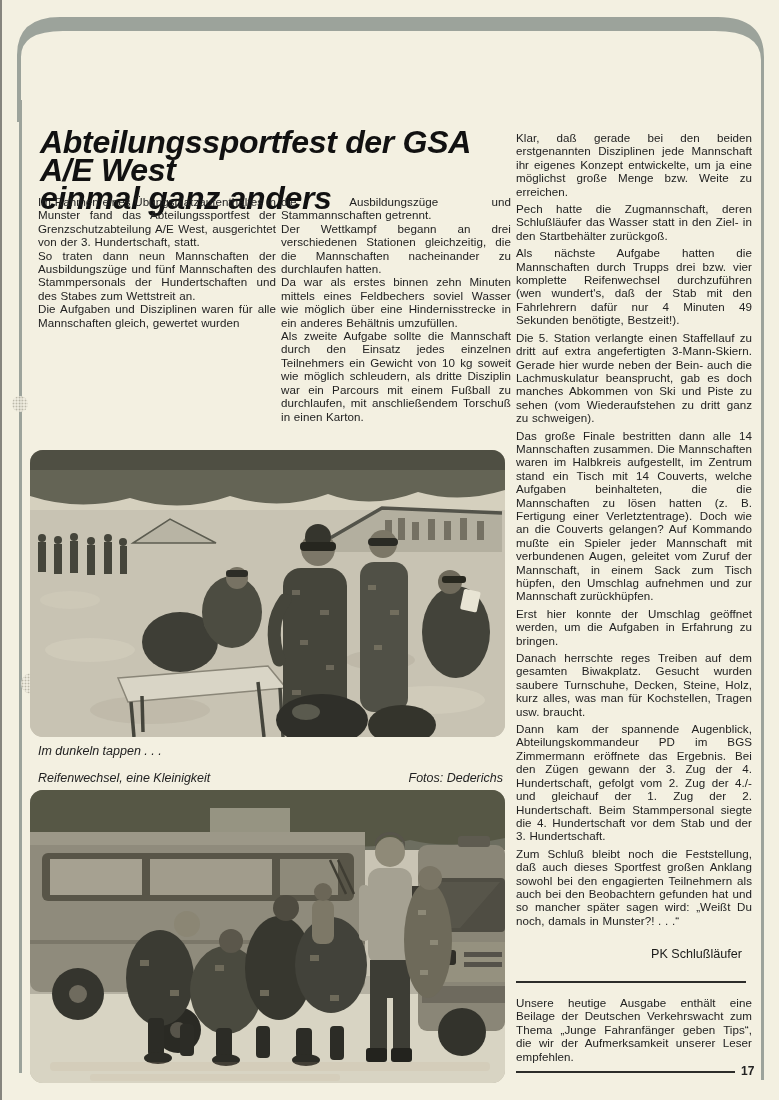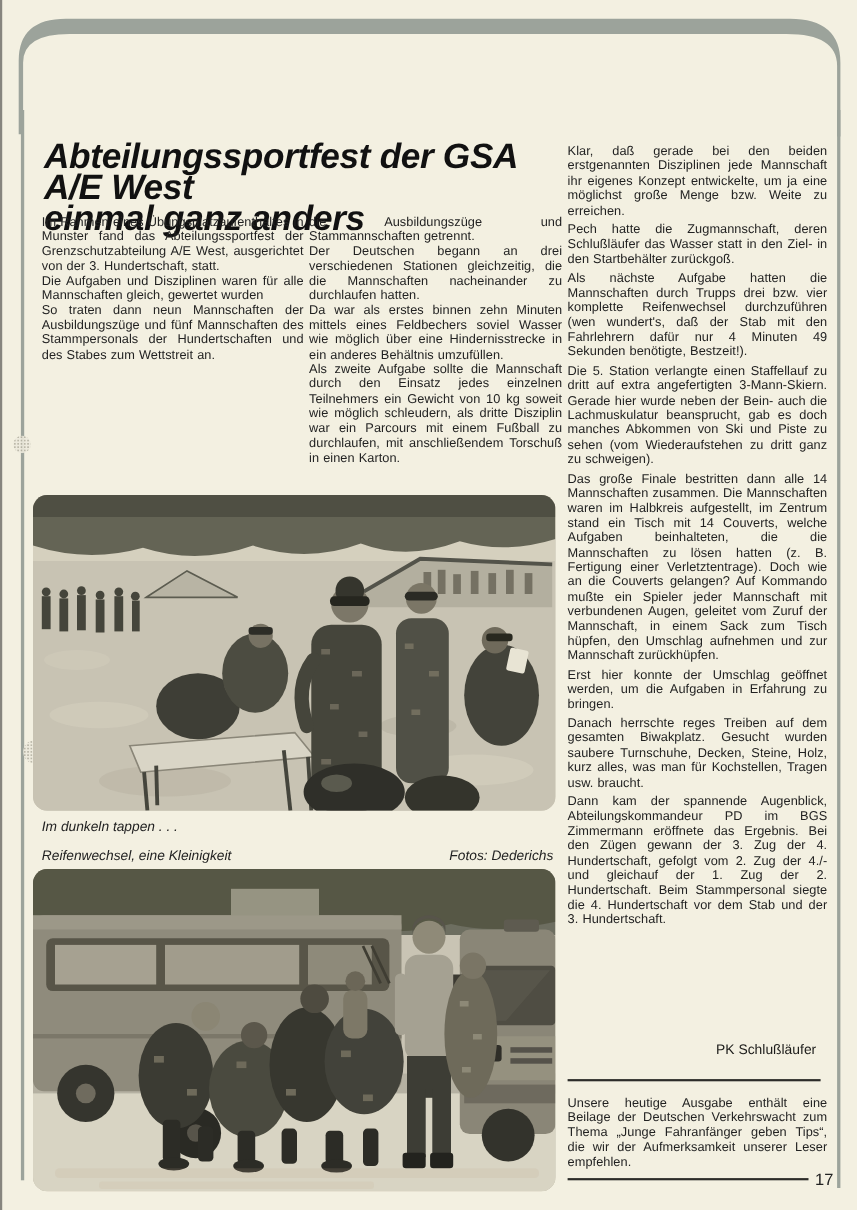--- a/index.html
+++ b/index.html
@@ -34,21 +34,21 @@
   
   .caption{position:absolute;font-style:italic;font-size:12.5px;color:#222;}
   #caption1{left:38px;top:744px;width:300px;}
   #caption2{left:38px;top:771px;width:300px;}
   #photo-credit{left:255px;top:771px;width:248px;text-align:right;}
   
   #byline{left:516px;top:947px;width:226px;text-align:right;font-size:12.6px;color:#1b1b19;}
   #rule-upper{left:516px;top:981px;width:230px;height:1.6px;background:#2c2c29;}
   #footer-note{left:516px;top:996px;width:236px;}
   #rule-lower{left:516px;top:1071px;width:219px;height:1.6px;background:#2c2c29;}
-  #page-number{left:741px;top:1064px;width:16px;font-size:15px;font-weight:normal;color:#222;}
+  #page-number{left:741px;top:1064px;width:16px;font-size:12px;font-weight:bold;color:#222;}
   
   .punch{position:absolute;border-radius:50%;
     background-color:#edeadd;
     background-image:radial-gradient(#b7b4a5 .8px, rgba(0,0,0,0) 1.1px);
     background-size:3px 3px;opacity:.9;}
   #punch1{left:12px;top:396px;width:16px;height:16px;}
   #punch2{left:21px;top:673px;width:21px;height:21px;}
 </style>
 </head>
 <body>
@@ -62,40 +62,41 @@
 <div class="punch" id="punch1"></div>
 <div class="punch" id="punch2"></div>
 
 <div class="abs" id="headline">
   <div>Abteilungssportfest der GSA A/E West</div>
   <div>einmal ganz anders</div>
 </div>
 
 <div class="col" id="col1">
   <p>Im Rahmen eines Übungsplatzaufenthaltes in Munster fand das Abteilungssportfest der Grenzschutzabteilung A/E West, ausgerichtet von der 3. Hundertschaft, statt.</p>
+  <p>So traten dann neun Mannschaften der Ausbildungszüge und fünf Mannschaften des Stammpersonals der Hundertschaften und des Stabes zum Wettstreit an.</p>
   <p>Die Aufgaben und Disziplinen waren für alle Mannschaften gleich, gewertet wurden</p>
-  <p>So traten dann neun Mannschaften der Ausbildungszüge und fünf Mannschaften des Stammpersonals der Hundertschaften und des Stabes zum Wettstreit an.</p>
 </div>
 
 <div class="col" id="col2">
   <p>die Ausbildungszüge und Stammannschaften getrennt.</p>
-  <p>Der Deutschen begann an drei verschiedenen Stationen gleichzeitig, die die Mannschaften nacheinander zu durchlaufen hatten.</p>
+  <p>Der Wettkampf begann an drei verschiedenen Stationen gleichzeitig, die die Mannschaften nacheinander zu durchlaufen hatten.</p>
   <p>Da war als erstes binnen zehn Minuten mittels eines Feldbechers soviel Wasser wie möglich über eine Hindernisstrecke in ein anderes Behältnis umzufüllen.</p>
   <p>Als zweite Aufgabe sollte die Mannschaft durch den Einsatz jedes einzelnen Teilnehmers ein Gewicht von 10 kg soweit wie möglich schleudern, als dritte Disziplin war ein Parcours mit einem Fußball zu durchlaufen, mit anschließendem Torschuß in einen Karton.</p>
 </div>
 
 <div class="col gapped" id="col3">
   <p>Klar, daß gerade bei den beiden erstgenannten Disziplinen jede Mannschaft ihr eigenes Konzept entwickelte, um ja eine möglichst große Menge bzw. Weite zu erreichen.</p>
   <p>Pech hatte die Zugmannschaft, deren Schlußläufer das Wasser statt in den Ziel- in den Startbehälter zurückgoß.</p>
   <p>Als nächste Aufgabe hatten die Mannschaften durch Trupps drei bzw. vier komplette Reifenwechsel durchzuführen (wen wundert's, daß der Stab mit den Fahrlehrern dafür nur 4 Minuten 49 Sekunden benötigte, Bestzeit!).</p>
   <p>Die 5. Station verlangte einen Staffellauf zu dritt auf extra angefertigten 3-Mann-Skiern. Gerade hier wurde neben der Bein- auch die Lachmuskulatur beansprucht, gab es doch manches Abkommen von Ski und Piste zu sehen (vom Wiederaufstehen zu dritt ganz zu schweigen).</p>
   <p>Das große Finale bestritten dann alle 14 Mannschaften zusammen. Die Mannschaften waren im Halbkreis aufgestellt, im Zentrum stand ein Tisch mit 14 Couverts, welche Aufgaben beinhalteten, die die Mannschaften zu lösen hatten (z. B. Fertigung einer Verletztentrage). Doch wie an die Couverts gelangen? Auf Kommando mußte ein Spieler jeder Mannschaft mit verbundenen Augen, geleitet vom Zuruf der Mannschaft, in einem Sack zum Tisch hüpfen, den Umschlag aufnehmen und zur Mannschaft zurückhüpfen.</p>
   <p>Erst hier konnte der Umschlag geöffnet werden, um die Aufgaben in Erfahrung zu bringen.</p>
   <p>Danach herrschte reges Treiben auf dem gesamten Biwakplatz. Gesucht wurden saubere Turnschuhe, Decken, Steine, Holz, kurz alles, was man für Kochstellen, Tragen usw. braucht.</p>
   <p>Dann kam der spannende Augenblick, Abteilungskommandeur PD im BGS Zimmermann eröffnete das Ergebnis. Bei den Zügen gewann der 3. Zug der 4. Hundertschaft, gefolgt vom 2. Zug der 4./- und gleichauf der 1. Zug der 2. Hundertschaft. Beim Stammpersonal siegte die 4. Hundertschaft vor dem Stab und der 3. Hundertschaft.</p>
+  <p>Zum Schluß bleibt noch die Feststellung, daß auch dieses Sportfest großen Anklang sowohl bei den engagierten Teilnehmern als auch bei den Beobachtern gefunden hat und so mancher später sagen wird: „Weißt Du noch, damals in Munster?! . . .“</p>
 </div>
 
 <div class="photo" id="photo1">
   <svg width="475" height="287" viewBox="0 0 475 287">
     <rect width="475" height="287" fill="#c8c3b3"></rect>
     <rect width="475" height="60" fill="#d5d0be"></rect>
     <path d="M0,0 H475 V40 Q430,54 388,42 Q340,60 298,44 Q250,62 200,46 Q150,64 100,48 Q50,62 0,46 Z" fill="#545447" opacity=".88"></path>
     <rect width="475" height="20" fill="#3e3e34" opacity=".55"></rect>
 
     <polygon points="283,98 352,58 472,63 472,102 283,102" fill="#b3af9f"></polygon>

